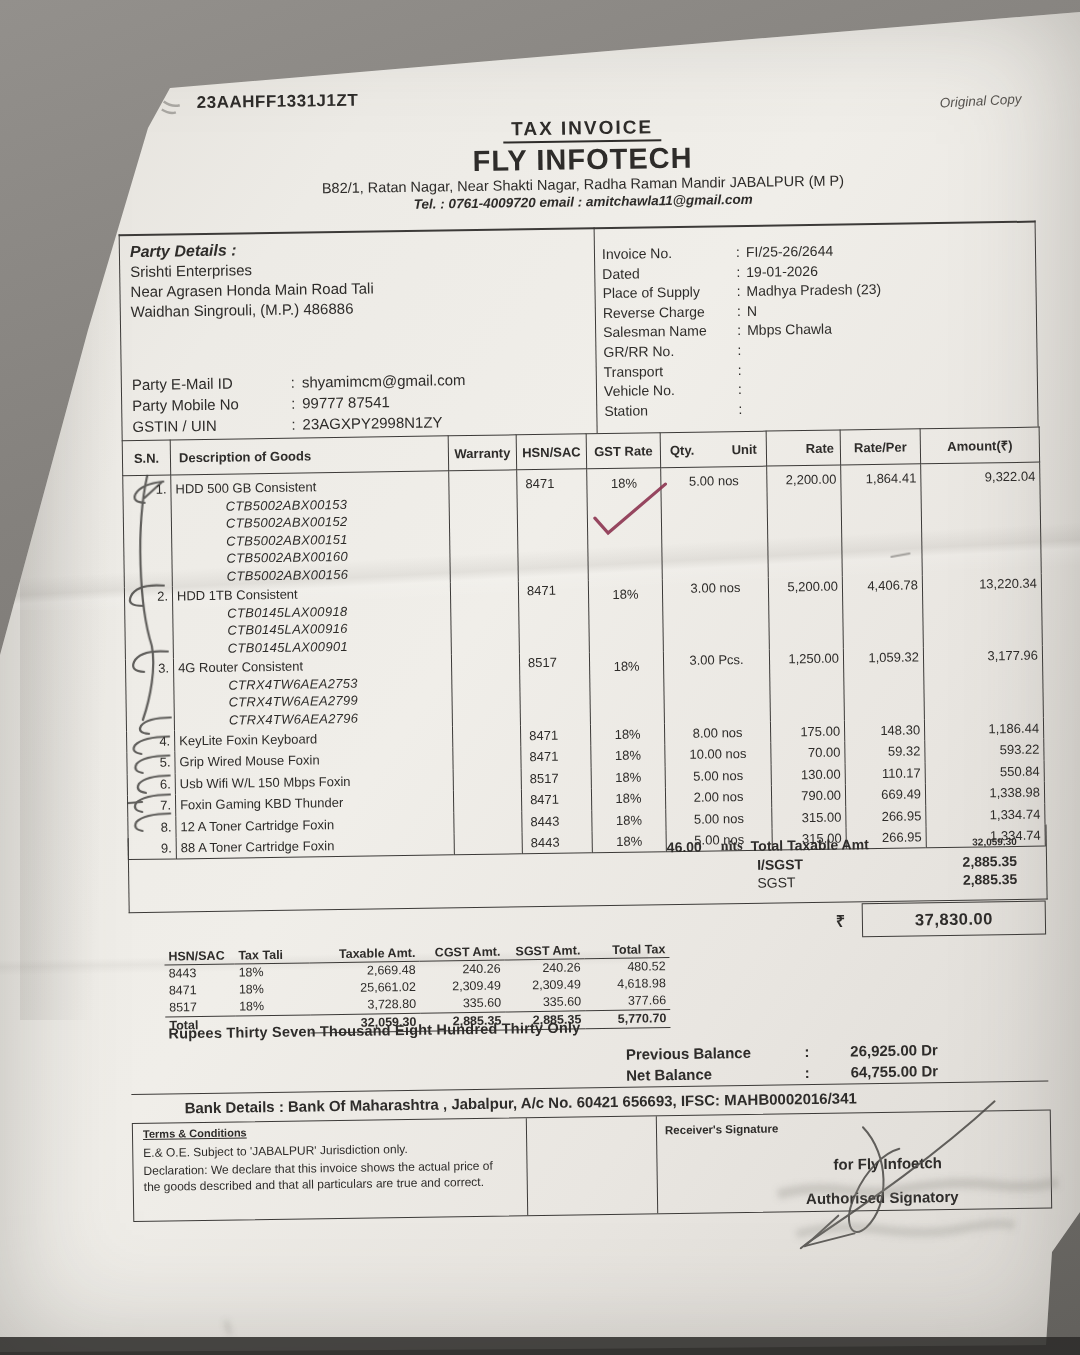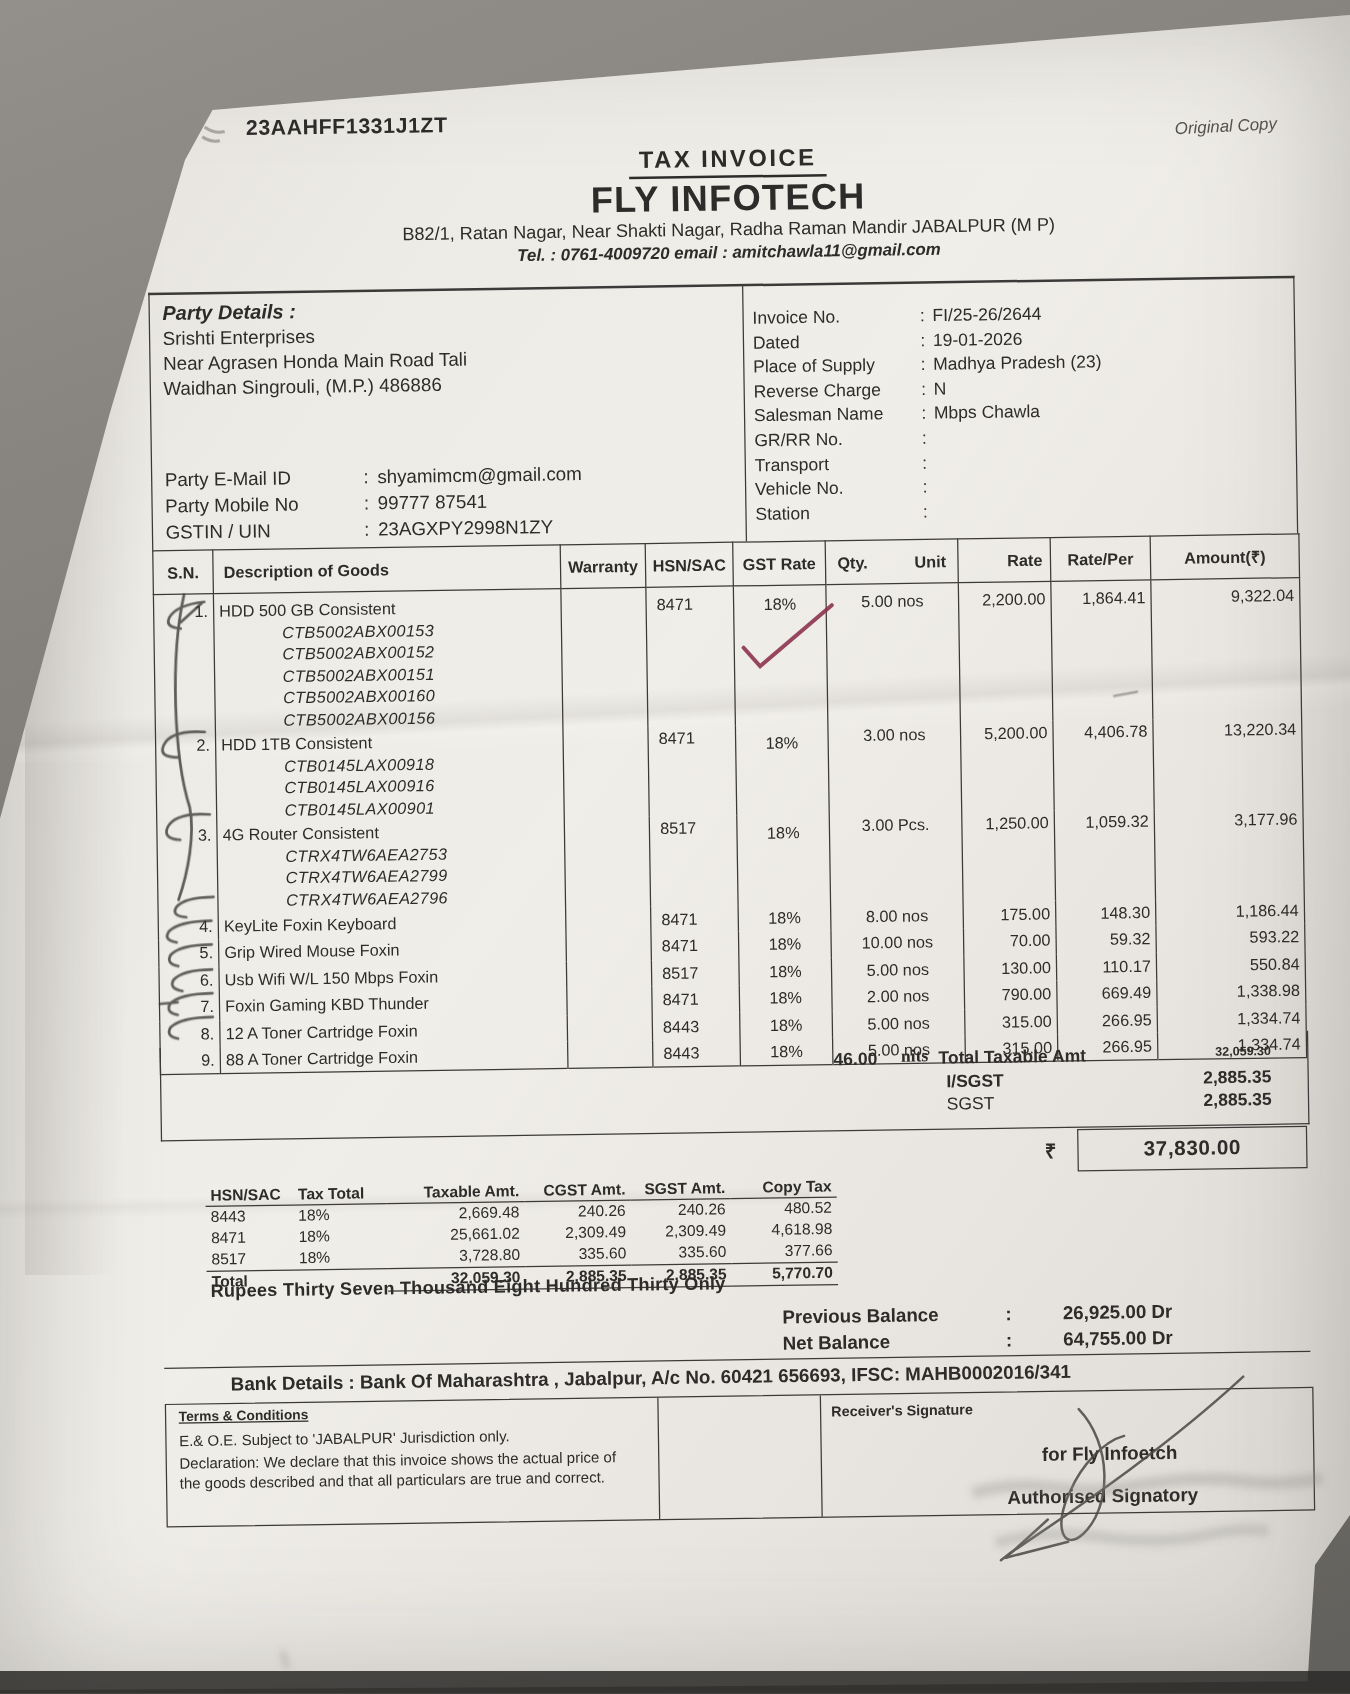--- a/index.html
+++ b/index.html
@@ -365,25 +365,25 @@
           <col style="width:70px">
           <col style="width:75px">
           <col style="width:110px">
           <col style="width:85px">
           <col style="width:80px">
           <col style="width:85px">
         </colgroup>
       <thead>
         <tr>
           <th class="l">HSN/SAC</th>
-          <th class="l">Tax Total</th>
+          <th class="l">Tax Tali</th>
           <th class="rr">Taxable Amt.</th>
           <th class="rr">CGST Amt.</th>
           <th class="rr">SGST Amt.</th>
-          <th class="rr">Copy Tax</th>
+          <th class="rr">Total Tax</th>
         </tr>
       </thead>
       <tbody>
         <tr>
           <td class="l">8443</td>
           <td class="l">18%</td>
           <td class="rr">2,669.48</td>
           <td class="rr">240.26</td>
           <td class="rr">240.26</td>
           <td class="rr">480.52</td>

